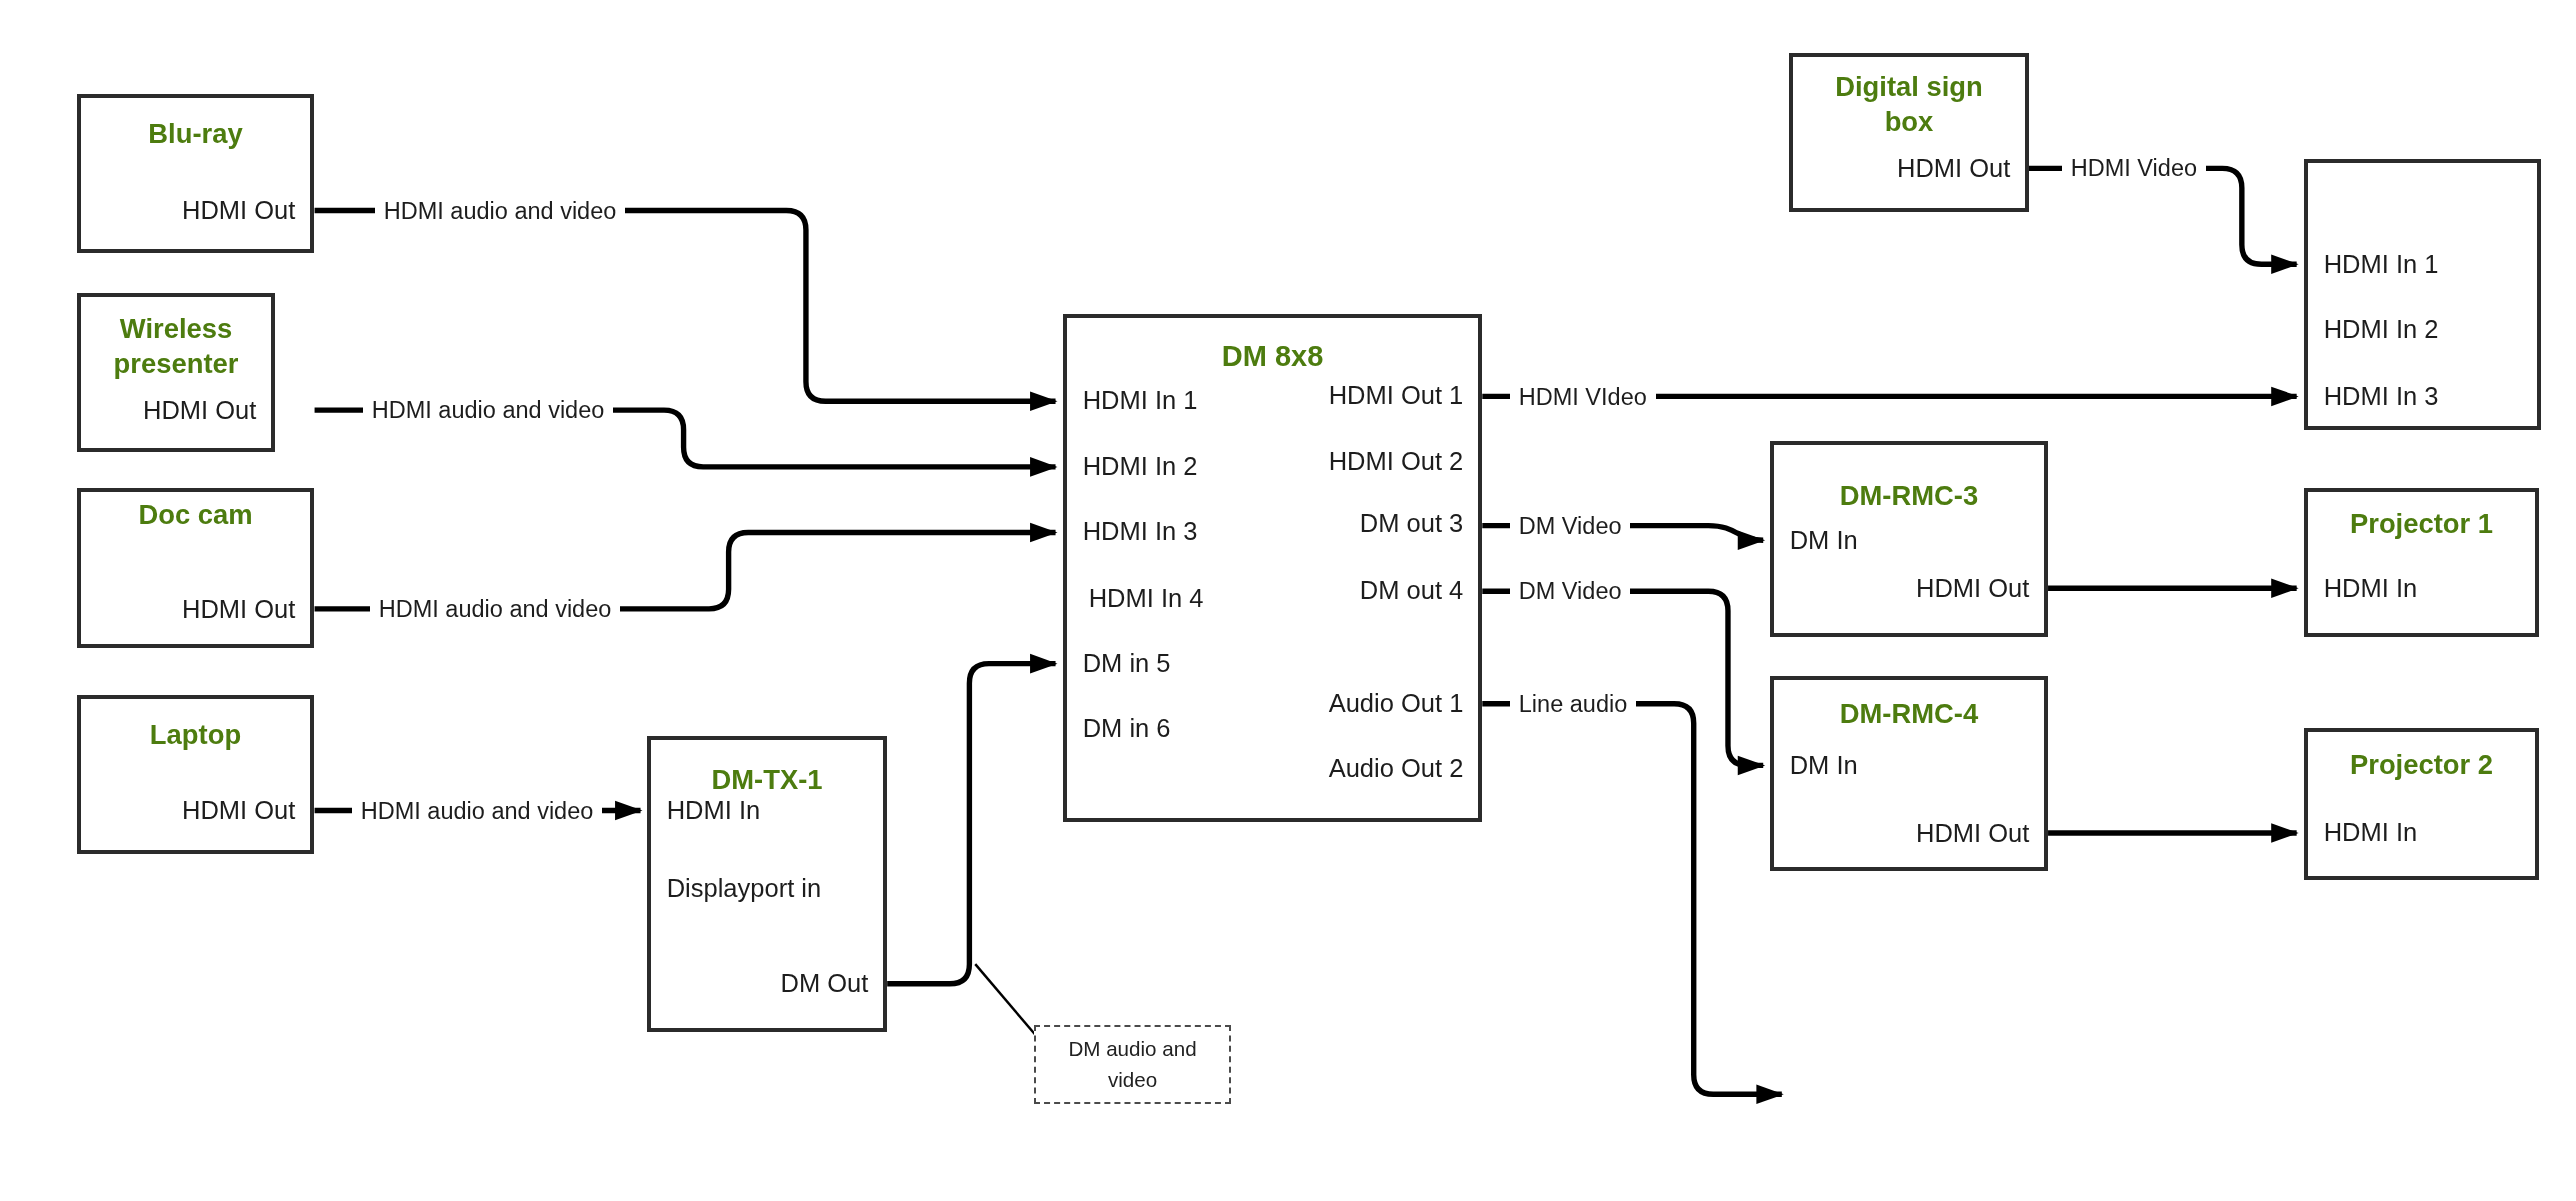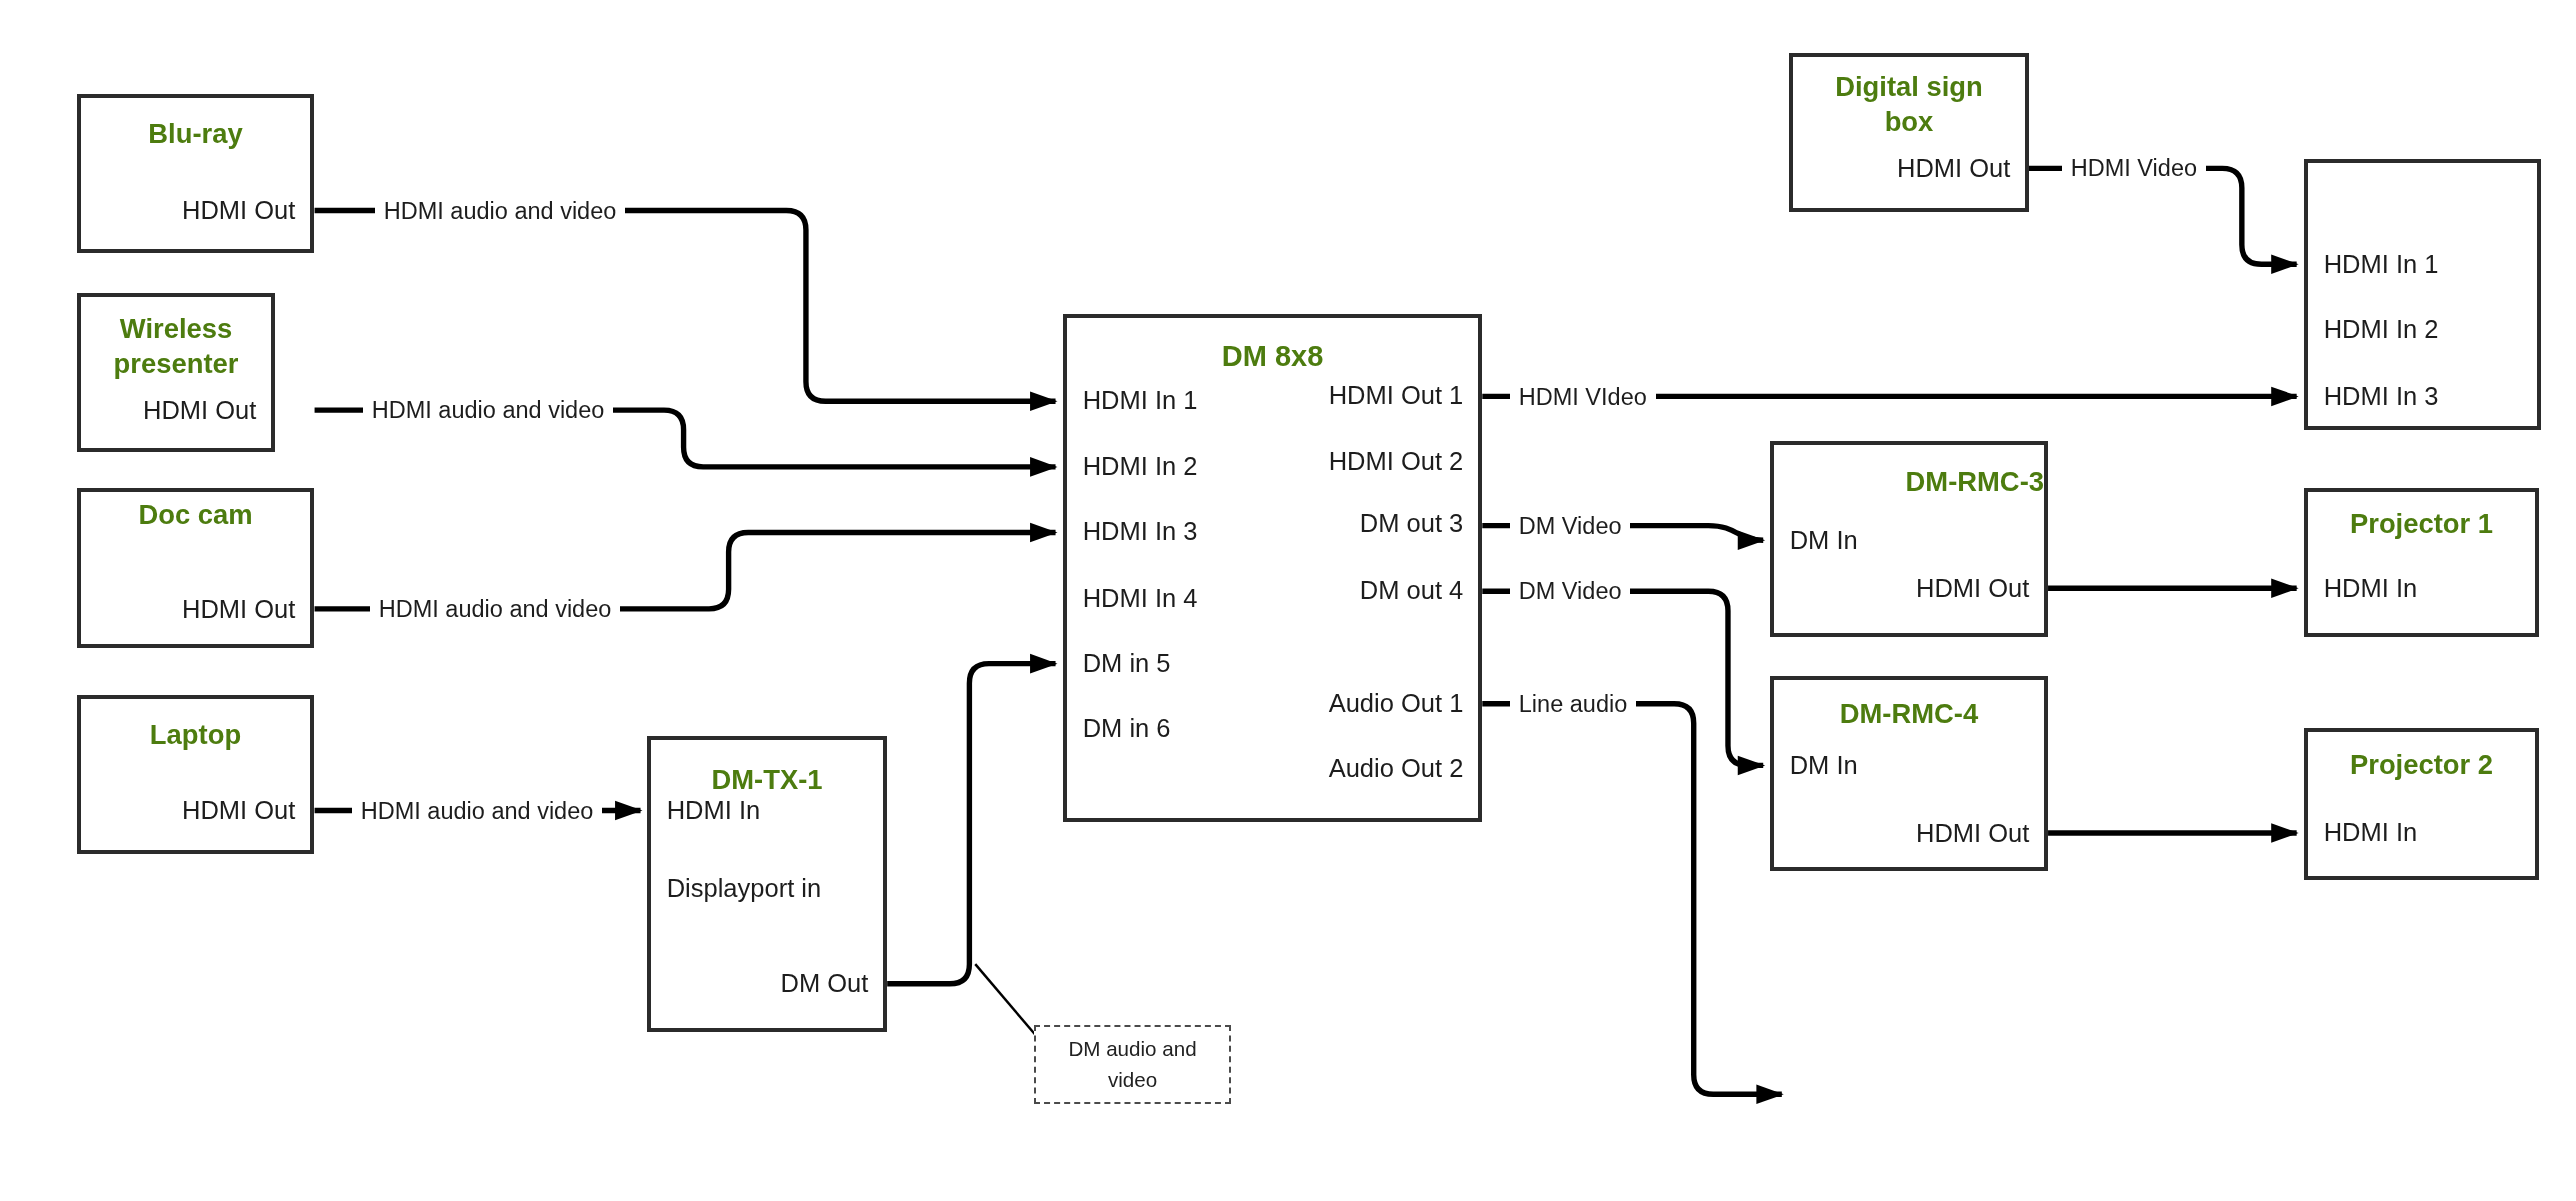--- a/index.html
+++ b/index.html
@@ -113,21 +113,21 @@
     <span class="port pl" style="top:70px;">HDMI In</span>
     <span class="port pl" style="top:148px;">Displayport in</span>
     <span class="port pr" style="top:243px;">DM Out</span>
   </div>
 
   <div class="node" style="left:1063px;top:314px;width:419px;height:508px;">
     <div class="title" style="padding-top:19.6px;font-size:29px;">DM 8x8</div>
     <span class="port pl" style="top:82px;">HDMI In 1</span>
     <span class="port pl" style="top:148px;">HDMI In 2</span>
     <span class="port pl" style="top:213px;">HDMI In 3</span>
-    <span class="port pl" style="top:280px;">HDMI In 4</span>
+    <span class="port pl" style="top:280px;margin-left:6px;">HDMI In 4</span>
     <span class="port pl" style="top:345px;">DM in 5</span>
     <span class="port pl" style="top:410px;">DM in 6</span>
     <span class="port pr" style="top:77px;">HDMI Out 1</span>
     <span class="port pr" style="top:143px;">HDMI Out 2</span>
     <span class="port pr" style="top:205px;margin-left:35px;">DM out 3</span>
     <span class="port pr" style="top:272px;">DM out 4</span>
     <span class="port pr" style="top:385px;">Audio Out 1</span>
     <span class="port pr" style="top:450px;">Audio Out 2</span>
   </div>
 
@@ -138,21 +138,21 @@
     <span class="port pr" style="top:111px;">HDMI Out</span>
   </div>
 
   <div class="node" style="left:2304px;top:159px;width:237px;height:271px;">
     <span class="port pl" style="top:101px;">HDMI In 1</span>
     <span class="port pl" style="top:166px;">HDMI In 2</span>
     <span class="port pl" style="top:233px;">HDMI In 3</span>
   </div>
 
   <div class="node" style="left:1770px;top:441px;width:278px;height:196px;">
-    <div class="title" style="padding-top:19px;text-align:right;">DM-RMC-3</div>
+    <div class="title" style="padding-top:33px;">DM-RMC-3</div>
     <span class="port pl" style="top:95px;">DM In</span>
     <span class="port pr" style="top:143px;">HDMI Out</span>
   </div>
 
   <div class="node" style="left:2304px;top:488px;width:235px;height:149px;">
     <div class="title" style="padding-top:13.7px;">Projector 1</div>
     <span class="port pl" style="top:96px;">HDMI In</span>
   </div>
 
   <div class="node" style="left:1770px;top:676px;width:278px;height:195px;">

